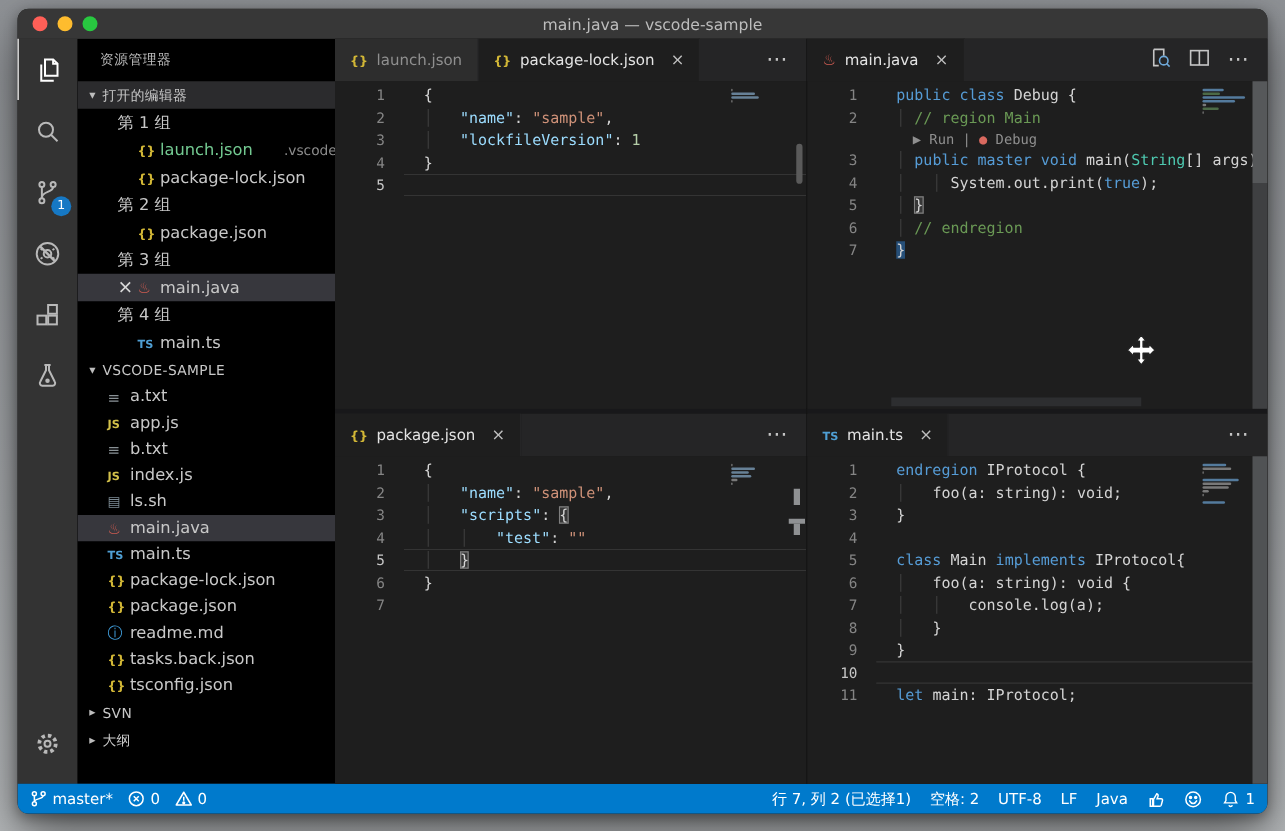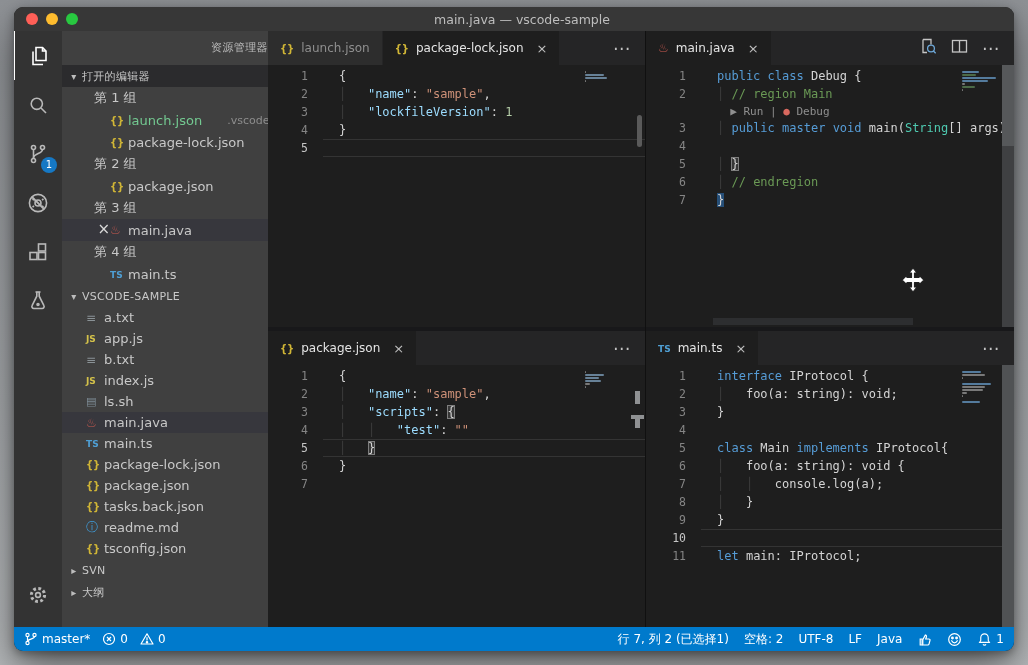--- a/index.html
+++ b/index.html
@@ -19,21 +19,21 @@
   
   .activitybar{width:48px;background:#333333;flex:none;display:flex;flex-direction:column;align-items:center;}
   .ab-item{width:48px;height:49px;display:flex;align-items:center;justify-content:center;position:relative;color:#b9b9b9;}
   .ab-item svg{stroke:#b9b9b9;fill:none;stroke-width:1.6;}
   .ab-item.active{border-left:2px solid #fff;}
   .ab-item.active svg{stroke:#fff;}
   .ab-badge{position:absolute;right:5px;bottom:5px;min-width:16px;height:16px;border-radius:9px;background:#1678c4;color:#fff;
     font-size:10px;line-height:16px;text-align:center;}
   .ab-spacer{flex:1}
   
-  .sidebar{width:206px;background:#404040;flex:none;overflow:hidden;color:#cccccc;font-size:13px;text-align:right;}
+  .sidebar{width:206px;background:#000000;flex:none;overflow:hidden;color:#cccccc;font-size:13px;}
   .sb-title{height:34px;line-height:34px;padding-left:18px;font-size:11px;color:#bbbbbb;letter-spacing:.4px;}
   .section-header{height:22px;display:flex;align-items:center;font-size:11px;font-weight:400;color:#c8c8c8;padding-left:4px;letter-spacing:.3px;}
   .oe-header{background:#2b2b2d;}
   .arrow{width:16px;text-align:center;color:#bdbdbd;font-size:10px;}
   .arrow::before{content:"▾";}
   .collapsed .arrow::before{content:"▸";}
   .oe-row,.tree-row{height:22px;display:flex;align-items:center;padding-left:32px;cursor:default;}
   .tree-row{height:21px;padding-left:24px;}
   .oe-row.selected,.tree-row.selected{background:#37373d;}
   .row-close{width:16px;flex:none;visibility:hidden;color:#d8d8d8;font-size:12px;}
@@ -312,27 +312,27 @@
             <span class="ficon" data-icon="braces"></span>
             <span class="row-label">package-lock.json</span>
           </div>
 
           <div class="tree-row">
             <span class="ficon" data-icon="braces"></span>
             <span class="row-label">package.json</span>
           </div>
 
           <div class="tree-row">
+            <span class="ficon" data-icon="info"></span>
+            <span class="row-label">readme.md</span>
+          </div>
+
+          <div class="tree-row">
             <span class="ficon" data-icon="braces"></span>
             <span class="row-label">tasks.back.json</span>
-          </div>
-
-          <div class="tree-row">
-            <span class="ficon" data-icon="info"></span>
-            <span class="row-label">readme.md</span>
           </div>
 
           <div class="tree-row">
             <span class="ficon" data-icon="braces"></span>
             <span class="row-label">tsconfig.json</span>
           </div>
         </div>
 
       <div class="section-header collapsed">
         <span class="arrow"></span>
@@ -492,20 +492,21 @@
                   <div class="cl lensrow">
                     <span class="ln"></span>
                     <span class="ct"><span class="tk-lens">  ▶ Run | </span><span class="tk-bug">● </span><span class="tk-lens">Debug</span></span>
                   </div>
                   <div class="cl">
                     <span class="ln">3</span>
                     <span class="ct"><span class="tk-guide">│ </span><span class="tk-kw">public</span><span class="tk-fg"> </span><span class="tk-kw">master</span><span class="tk-fg"> </span><span class="tk-kw">void</span><span class="tk-fg"> main(</span><span class="tk-type">String</span><span class="tk-fg">[] args) {</span></span>
                   </div>
                   <div class="cl">
                     <span class="ln">4</span>
+                    <span class="ct"><span class="tk-guide">│   │ </span><span class="tk-fg">System.out.print(</span><span class="tk-kw">true</span><span class="tk-fg">);</span></span>
                   </div>
                   <div class="cl">
                     <span class="ln">5</span>
                     <span class="ct"><span class="tk-guide">│ </span><span class="tk-bm">}</span></span>
                   </div>
                   <div class="cl">
                     <span class="ln">6</span>
                     <span class="ct"><span class="tk-guide">│ </span><span class="tk-com">// endregion</span></span>
                   </div>
                   <div class="cl">
@@ -535,21 +536,21 @@
               <span class="tab-close"></span>
             </div>
             <div class="tab-actions">
               <span data-icon="more"></span>
             </div>
           </div>
           <div class="ed-content">
                 <div class="code-lines">
                   <div class="cl">
                     <span class="ln">1</span>
-                    <span class="ct"><span class="tk-kw">interface</span><span class="tk-fg"> IProtocol {</span></span>
+                    <span class="ct"><span class="tk-kw">endregion</span><span class="tk-fg"> IProtocol {</span></span>
                   </div>
                   <div class="cl">
                     <span class="ln">2</span>
                     <span class="ct"><span class="tk-guide">│   </span><span class="tk-fg">foo(a: string): void;</span></span>
                   </div>
                   <div class="cl">
                     <span class="ln">3</span>
                     <span class="ct"><span class="tk-fg">}</span></span>
                   </div>
                   <div class="cl">

